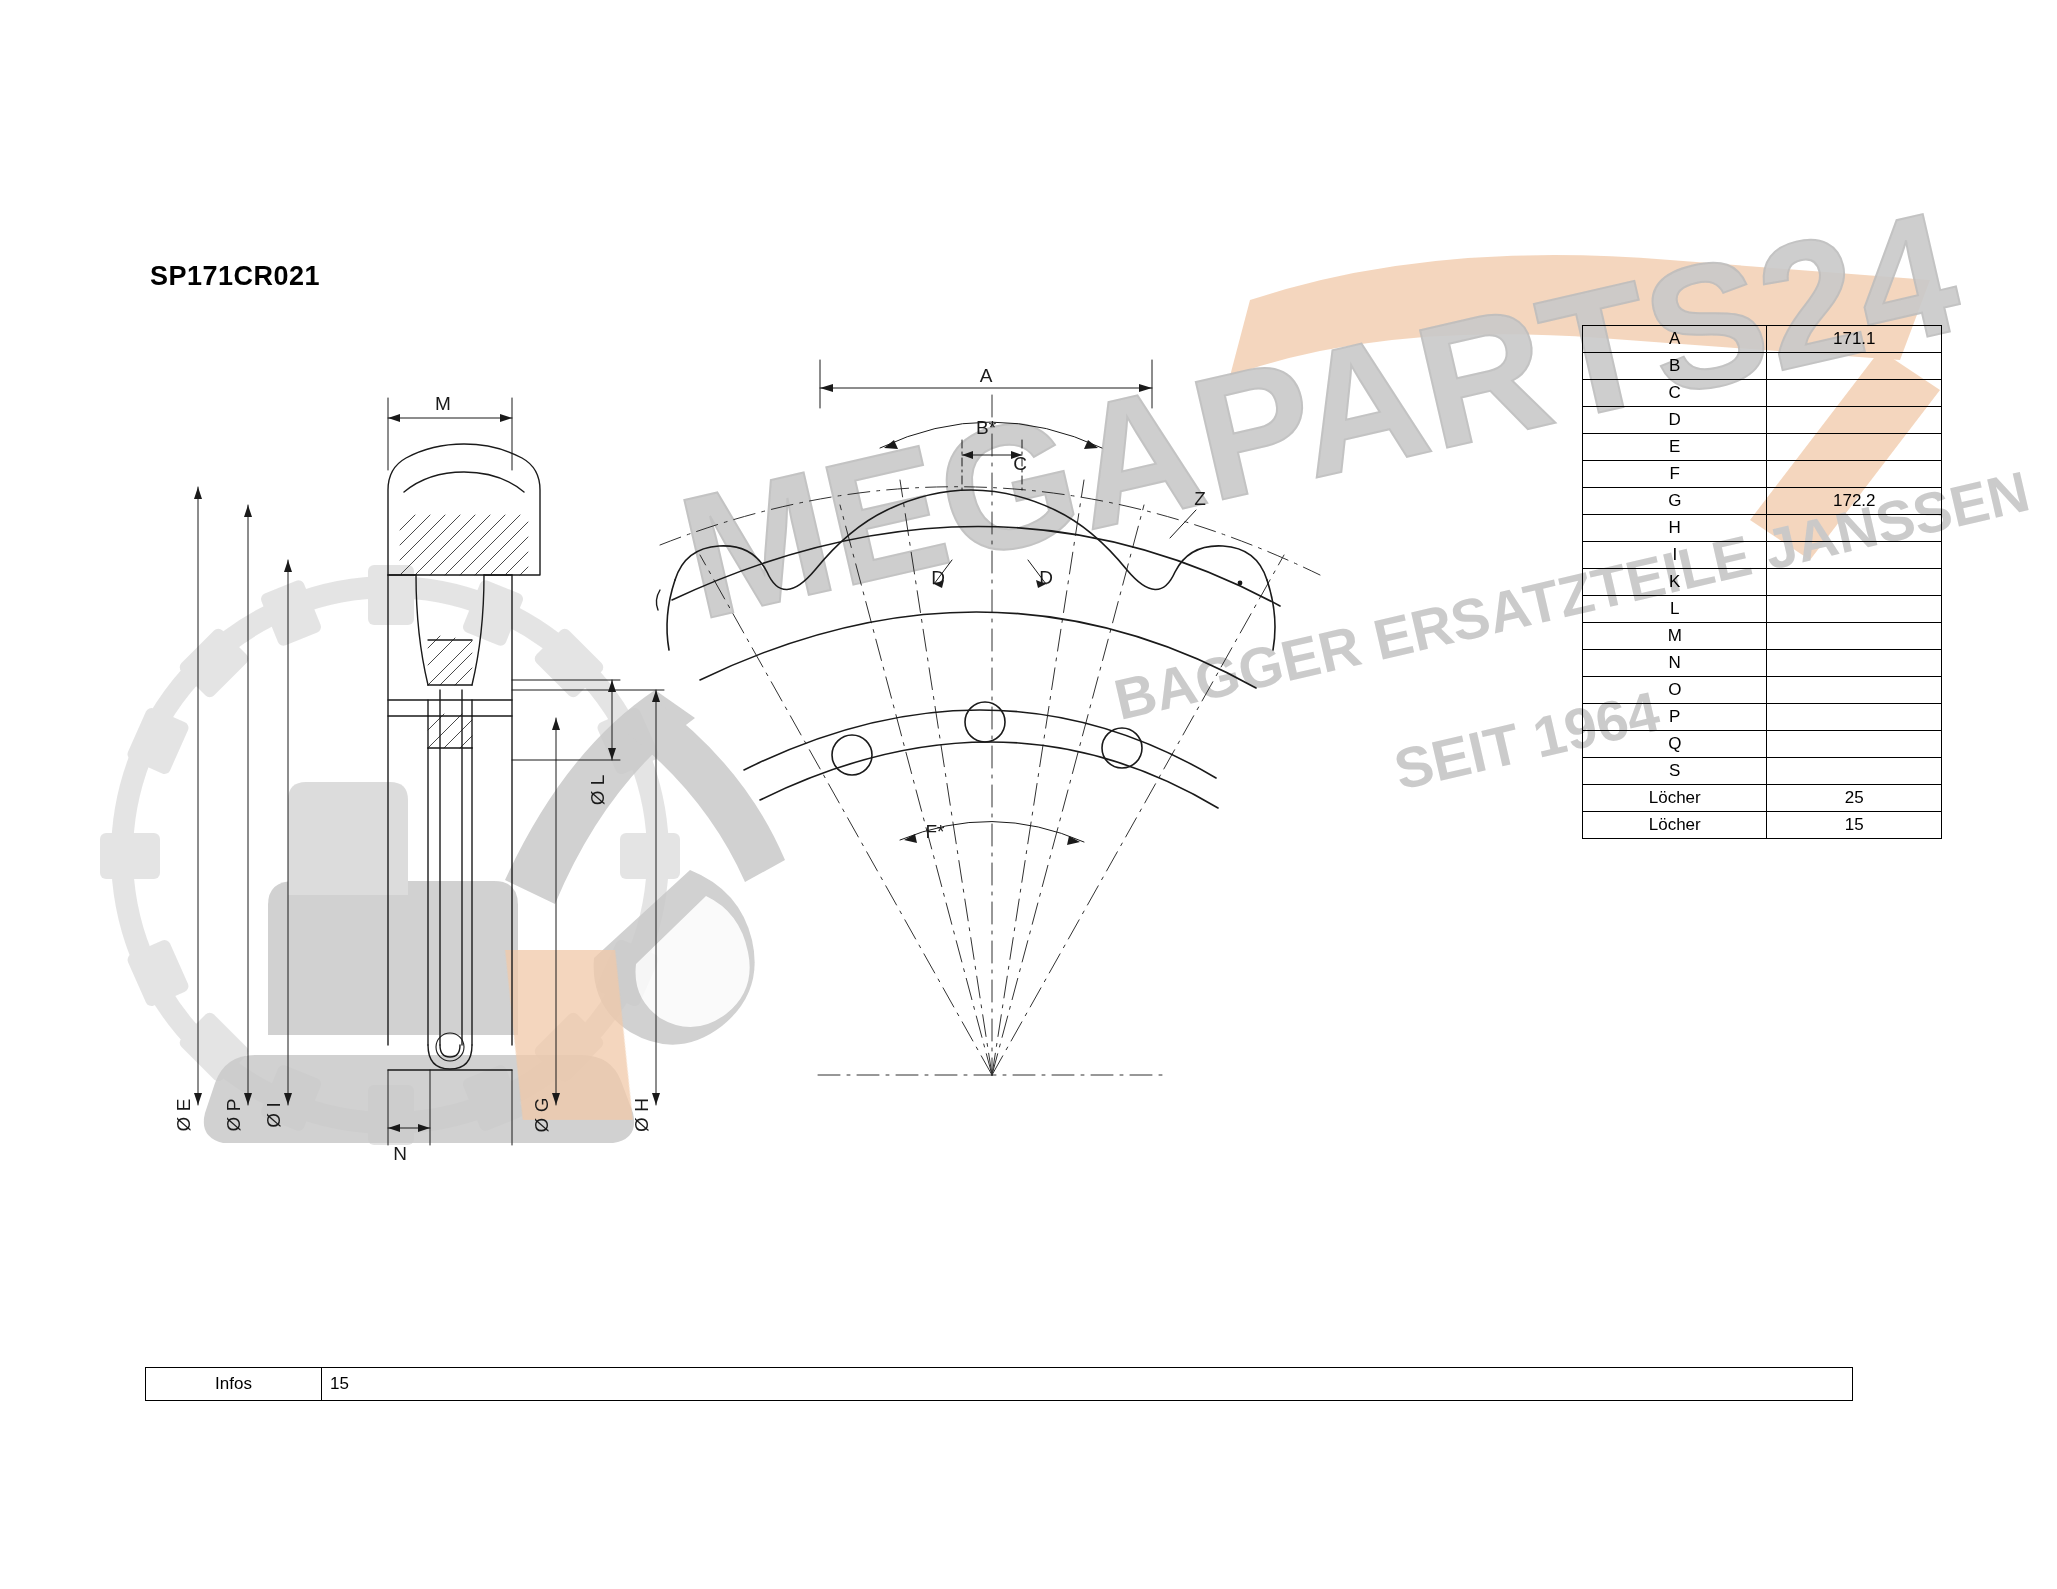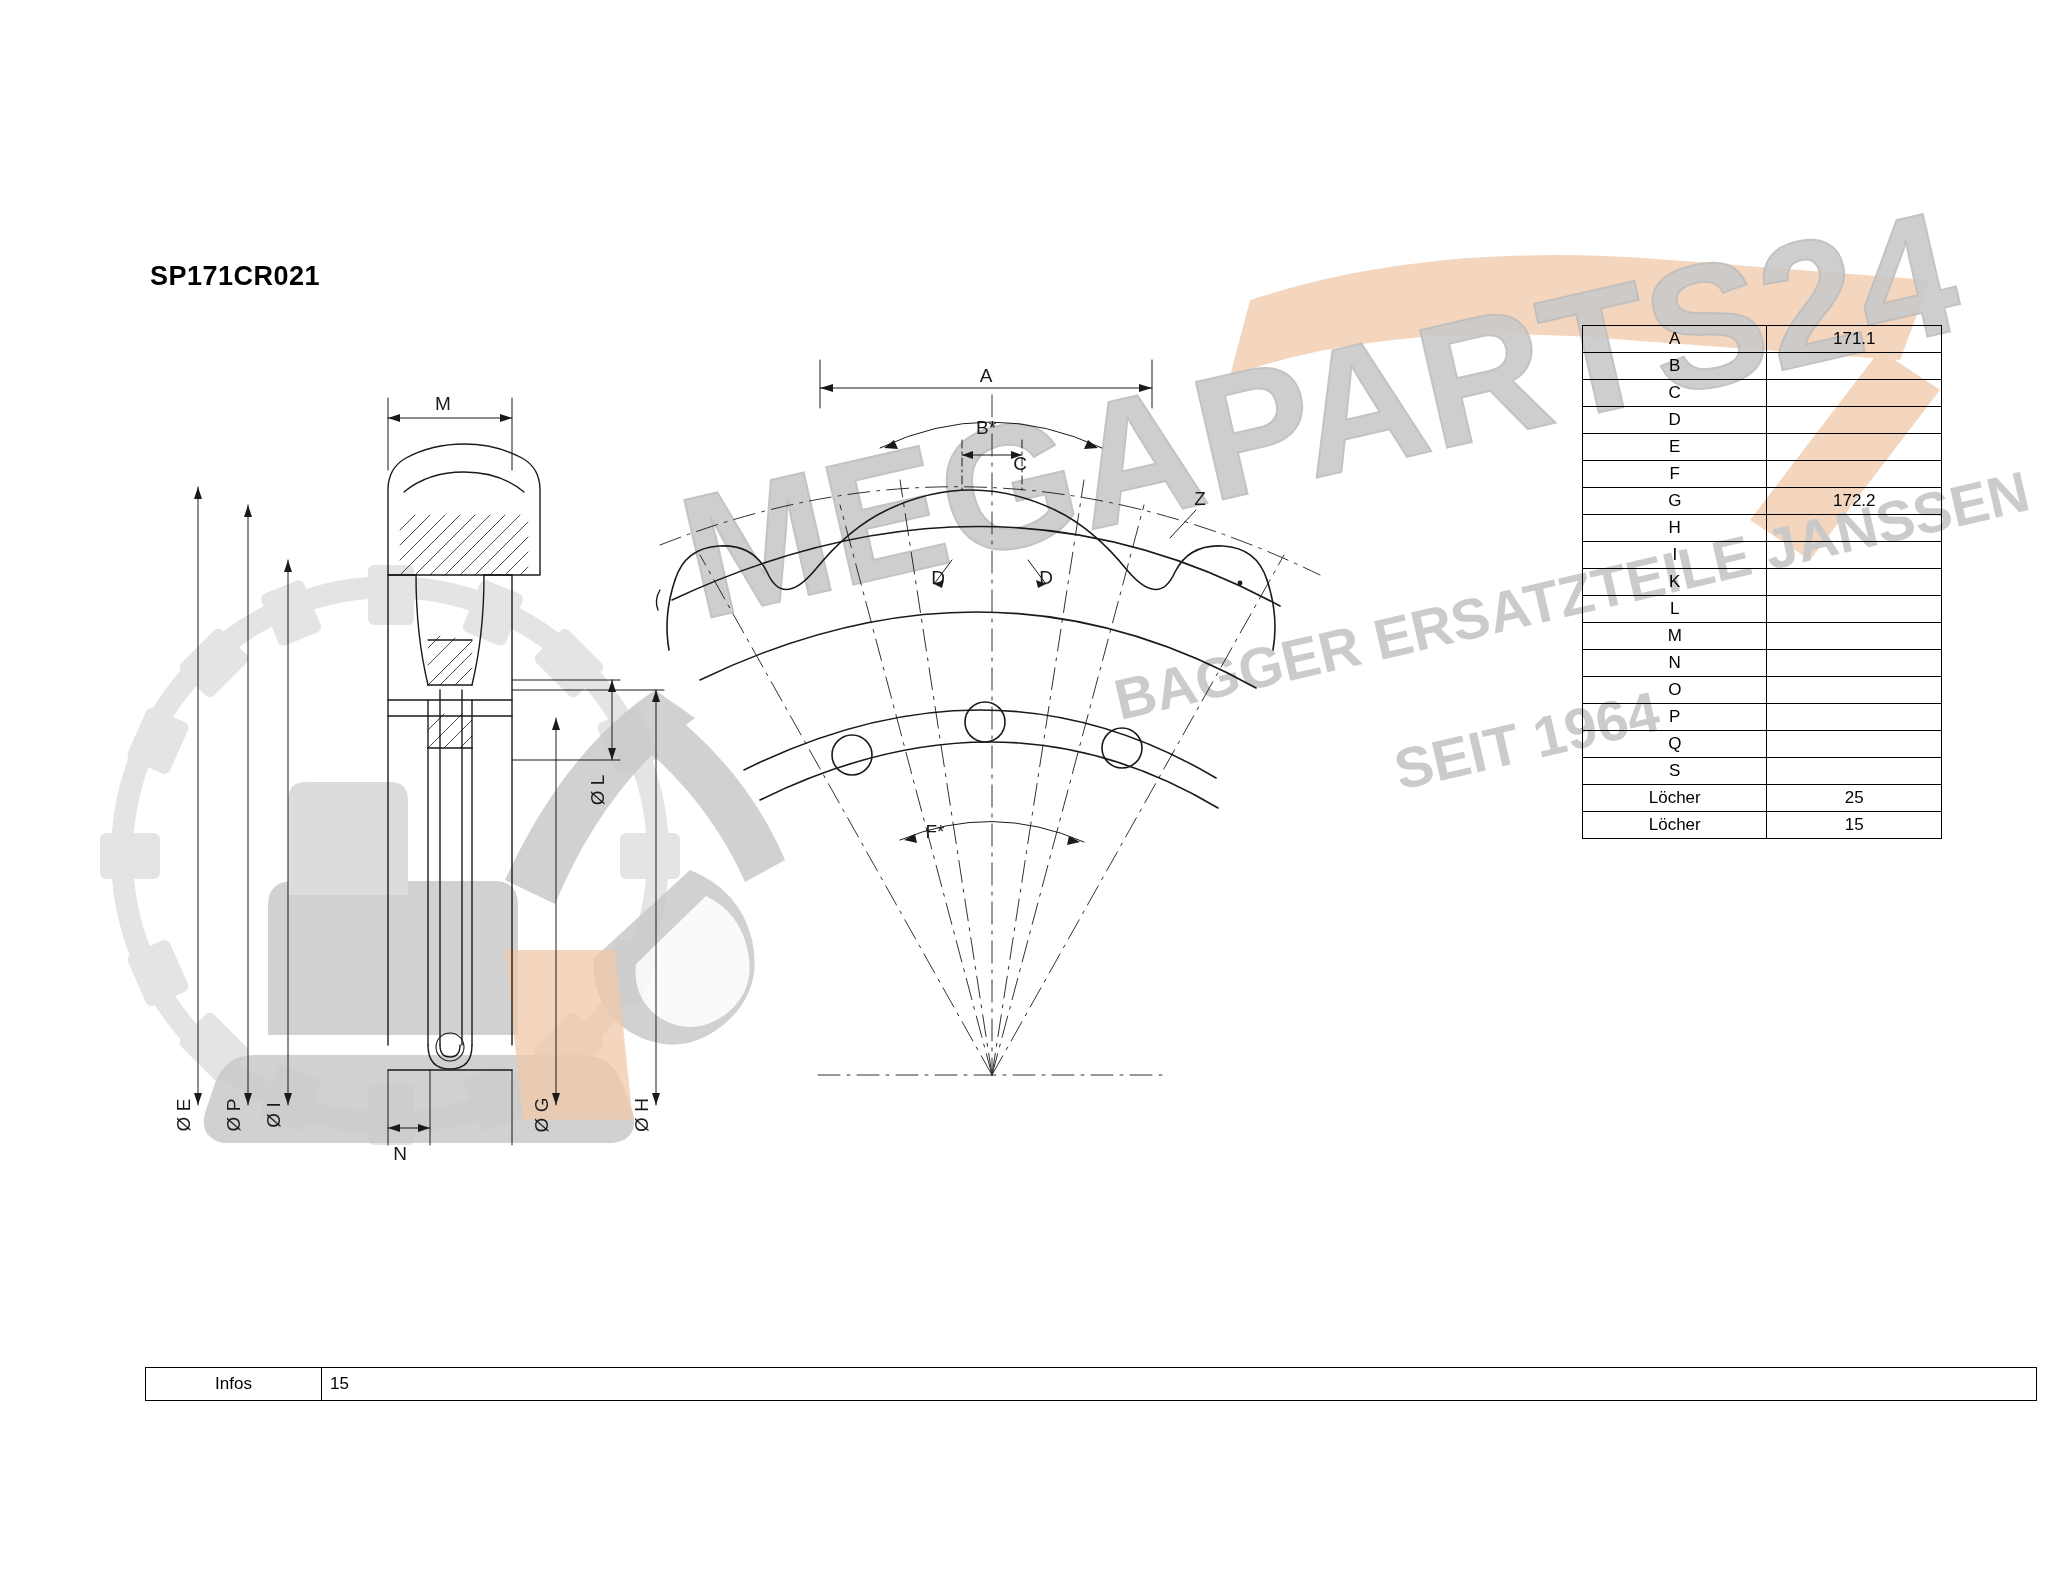--- a/index.html
+++ b/index.html
@@ -64,21 +64,21 @@
     line-height: 26px;
   }
   #spec-table td.k { width: 185px; }
   #spec-table td.v { width: 175px; margin-top: 41px; }
 
   
   #infos-table {
     position: absolute;
     left: 145px;
     top: 1367px;
-    width: 1892px;
+    width: 1708px;
     border-collapse: collapse;
     font-size: 17px;
     color: #000;
   }
   #infos-table td {
     border: 1px solid #000;
     height: 32px;
     line-height: 32px;
     padding: 0;
   }

